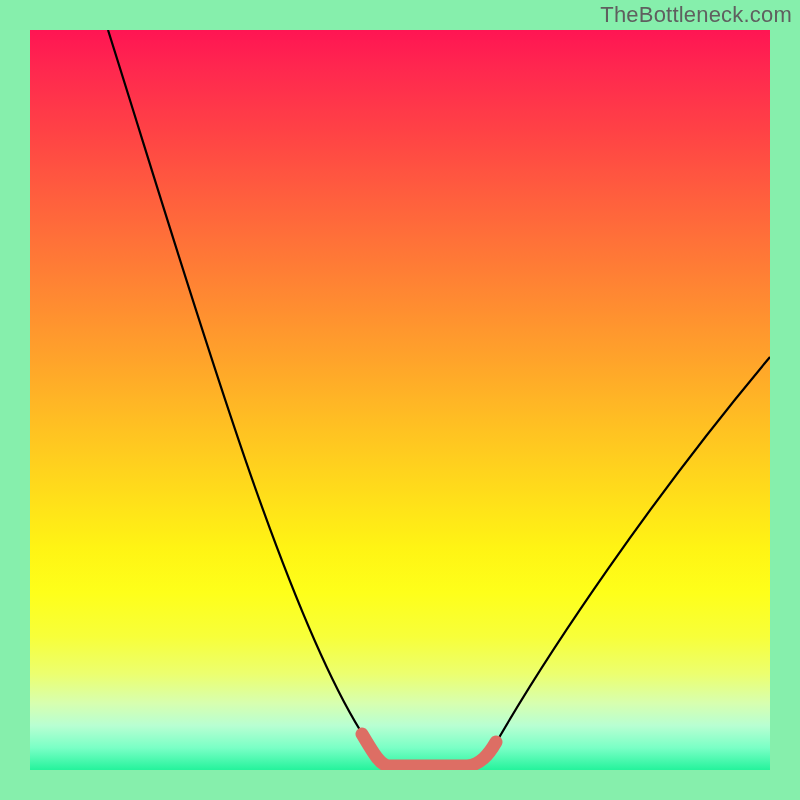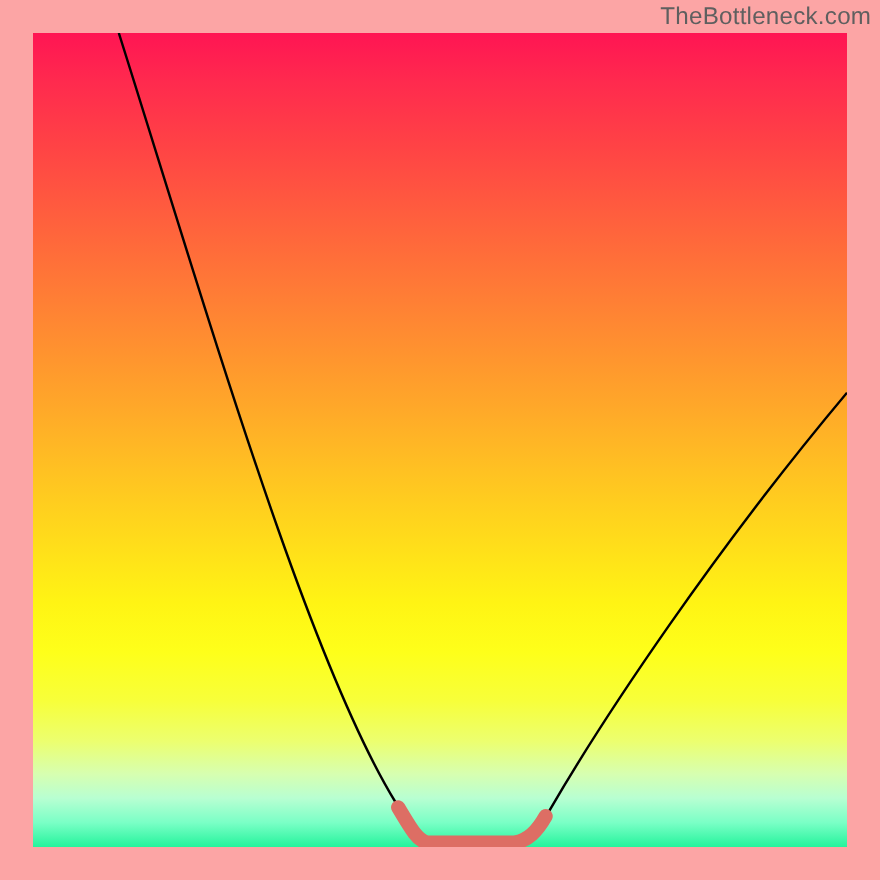--- a/index.html
+++ b/index.html
@@ -8,21 +8,21 @@
     width: 800px;
     height: 800px;
     background: #000000;
     font-family: Arial, Helvetica, sans-serif;
     overflow: hidden;
   }
   .stage {
     position: relative;
     width: 800px;
     height: 800px;
-    background: #fca5a5;
+    background: #86efac;
   }
   .watermark {
     position: absolute;
     top: 2px;
     right: 8px;
     color: #5f5f5f;
     font-size: 22px;
     font-weight: 500;
     letter-spacing: 0.2px;
     user-select: none;

